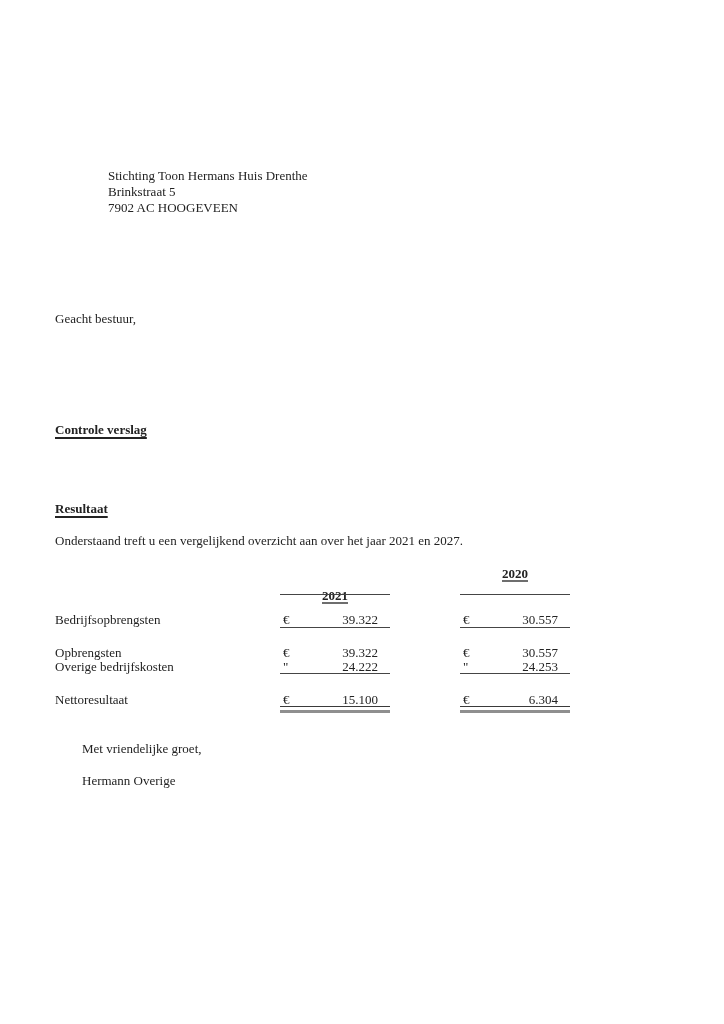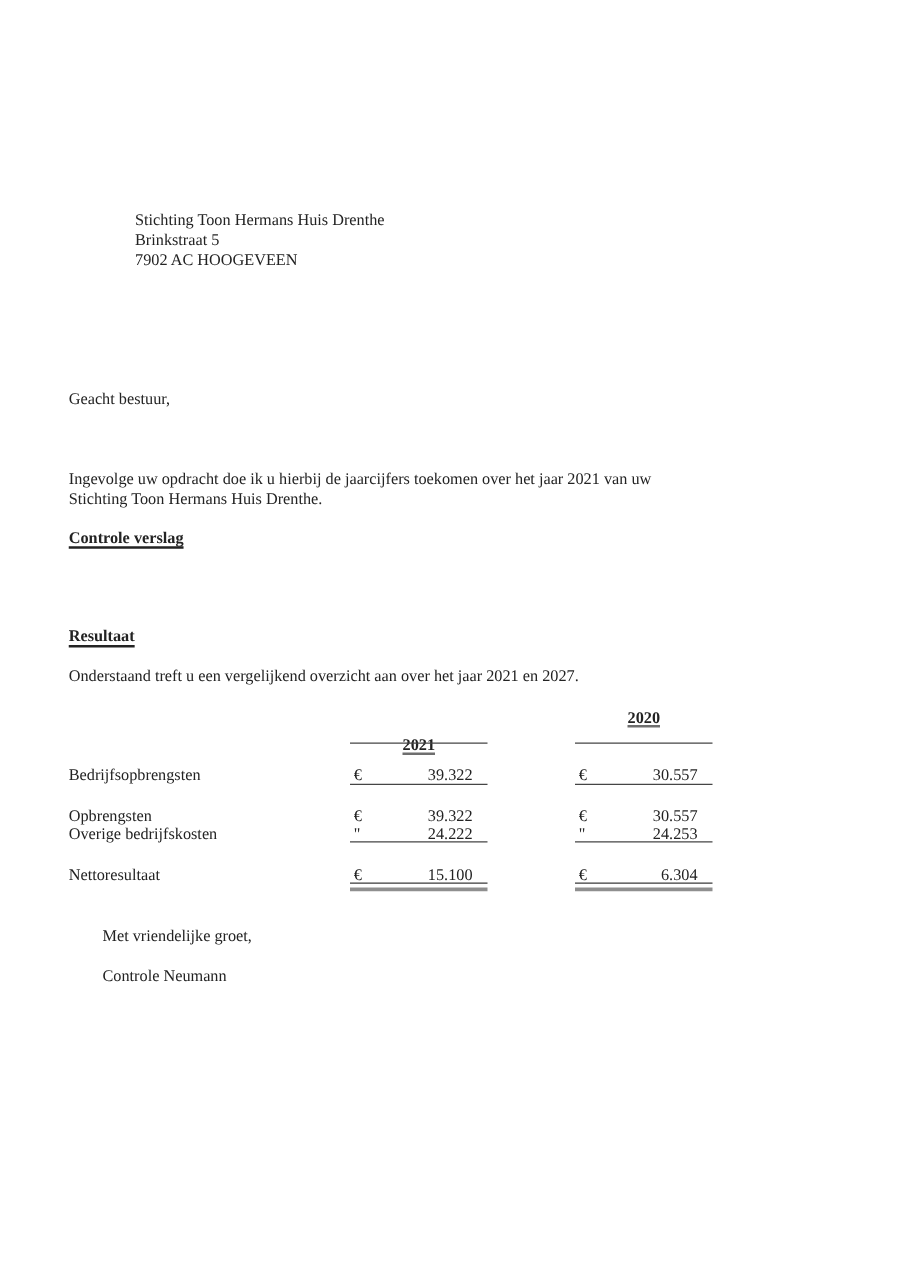--- a/index.html
+++ b/index.html
@@ -79,24 +79,20 @@
   <div class="abs" style="left:108px; top:168px;">
     <span class="line">Stichting Toon Hermans Huis Drenthe</span>
     <span class="line">Brinkstraat 5</span>
     <span class="line">7902 AC HOOGEVEEN</span>
   </div>
 
   <div class="abs" style="left:55px; top:311px;">
     <span class="line">Geacht bestuur,</span>
   </div>
 
-  <div class="abs para" style="left:55px; top:375px;">
-    <span class="line">Ingevolge uw opdracht doe ik u hierbij de jaarcijfers toekomen over het jaar 2021 van uw</span>
-    <span class="line">Stichting Toon Hermans Huis Drenthe.</span>
-  </div>
 
   <div class="abs heading" style="left:55px; top:422px;">Controle verslag</div>
 
   <div class="abs heading" style="left:55px; top:501px;">Resultaat</div>
   <div class="abs para" style="left:55px; top:533px;">
     <span class="line">Onderstaand treft u een vergelijkend overzicht aan over het jaar 2021 en 2027.</span>
   </div>
 
   <div class="abs year-head col1" style="top:588px;">2021</div>
   <div class="abs year-head col2" style="top:566px;">2020</div>
@@ -152,16 +148,16 @@
     </span>
   </div>
 
   <div class="thick col1" style="top:710px;"></div>
   <div class="thick col2" style="top:710px;"></div>
 
   <div class="abs" style="left:82px; top:741px;">
     <span class="line">Met vriendelijke groet,</span>
   </div>
   <div class="abs" style="left:82px; top:773px;">
-    <span class="line">Controle Neumann</span>
+    <span class="line">Hermann Overige</span>
   </div>
 
 </div>
 
 </body></html>

